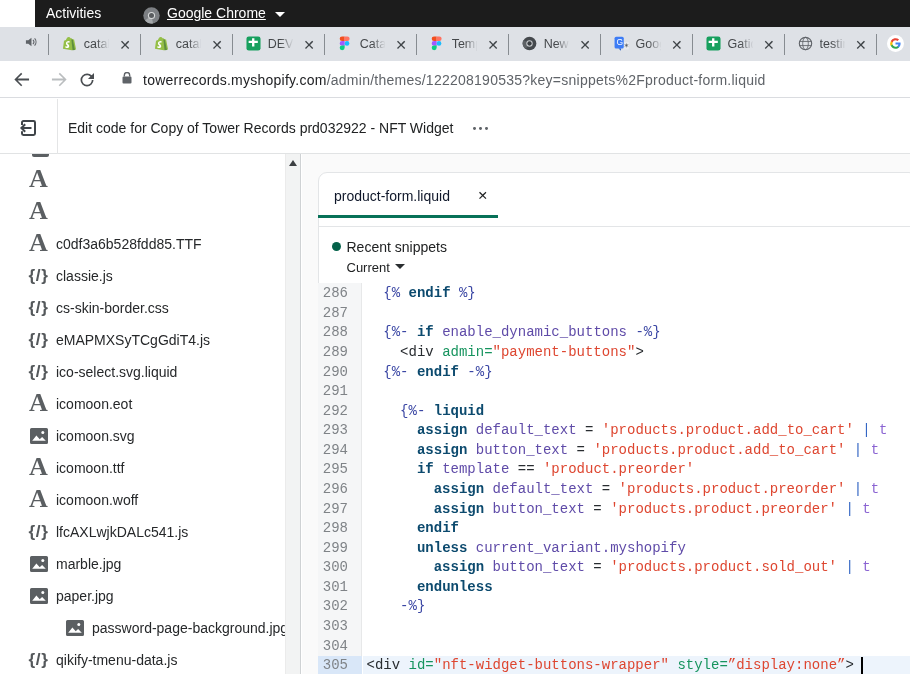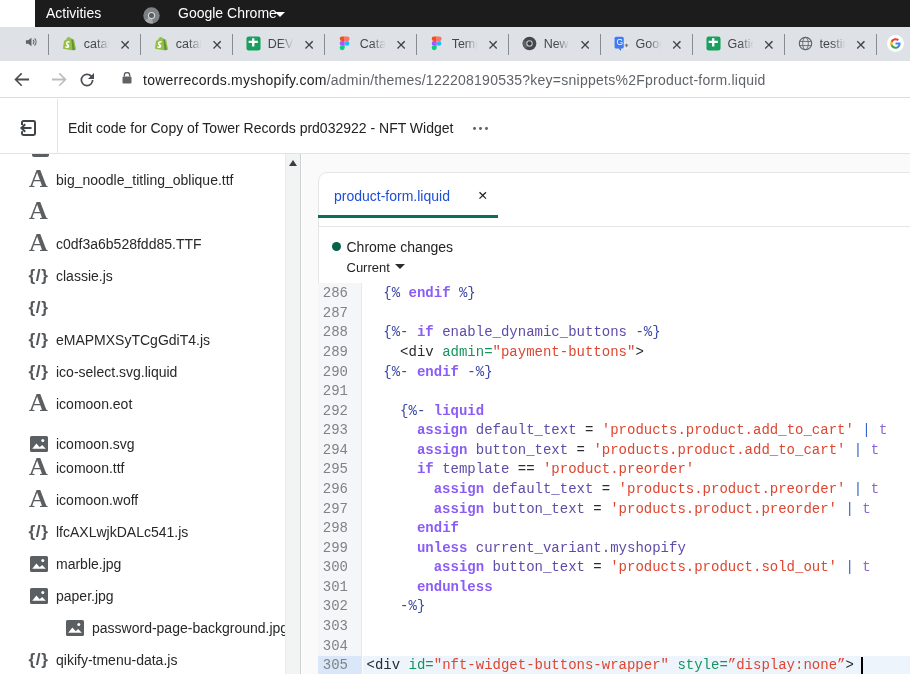--- a/index.html
+++ b/index.html
@@ -29,56 +29,56 @@
   .srow { position:absolute; left:0; width:285px; height:32px; }
   .sicon { position:absolute; left:28px; top:0; width:21px; height:32px; color:#5b5f62; text-align:center; }
   .sicon.af { font-family:"Liberation Serif", serif; font-weight:bold; font-size:26px; line-height:29px; }
   .sicon.cf { font-weight:bold; font-size:16px; line-height:31px; letter-spacing:0.6px; color:#54585b; transform:scaleX(1.08); transform-origin:center; }
   .stext { position:absolute; left:56px; top:0; font-size:14px; line-height:32px; color:#26282a; white-space:nowrap; }
   
   #sscroll { position:absolute; left:285px; top:154px; width:16px; height:520px; background:#f2f3f3; border-left:1px solid #ebebeb; border-right:1px solid #cfd2d4; }
   
   #edbg { position:absolute; left:302px; top:154px; width:608px; height:520px; background:#fafafa; }
   #card { position:absolute; left:317.5px; top:172px; width:600px; height:560px; background:#fff; border:1px solid #e3e5e7; border-radius:9px 9px 0 0; }
-  #tabname { position:absolute; left:334px; top:187.5px; font-size:14px; color:#1d4ed8; }
+  #tabname { position:absolute; left:334px; top:187.5px; font-size:14px; color:#0f172a; }
   #tabx { position:absolute; left:477.5px; top:187.5px; font-size:12.5px; color:#202223; }
   #greenline { position:absolute; left:318.2px; top:214.9px; width:180px; height:2.9px; background:#077158; }
   #carddiv { position:absolute; left:318.2px; top:226.3px; width:592px; height:1px; background:#e3e5e7; }
   #rcdot { position:absolute; left:331.5px; top:242px; width:9px; height:9px; border-radius:50%; background:#04624a; }
   #rctext { position:absolute; left:346.5px; top:239px; font-size:14px; color:#202223; }
   #curtext { position:absolute; left:346.5px; top:259.8px; font-size:13px; color:#202223; }
   #curcaret { position:absolute; left:395px; top:264.3px; width:0; height:0; border-left:5.5px solid transparent; border-right:5.5px solid transparent; border-top:5.5px solid #2b2e31; }
   
   #gutterbg { position:absolute; left:318.2px; top:283.2px; width:44px; height:391px; background:#f5f6f7; border-right:1px solid #e7e8e9; }
   #hl-gut { position:absolute; left:318.2px; top:656.1px; width:44px; height:18px; background:#d9e7f8; }
   #hl-row { position:absolute; left:363.2px; top:656.1px; width:547px; height:18px; background:#edf4fc; }
   pre.code { position:absolute; top:284.2px; font-family:"Liberation Mono", monospace; font-size:14px; line-height:19.58px; color:#282c30; }
   #nums { left:318.2px; width:29.8px; text-align:right; color:#7f8387; }
   #codelines { left:366.5px; }
-  .k { color:#8b5cf6; font-weight:bold; }
+  .k { color:#0c4a6e; font-weight:bold; }
   .v { color:#5f4ba8; }
   .s { color:#de4630; }
   .d { color:#3a46a4; }
   .a { color:#16945e; }
   .t { color:#8a63d2; }
   .pp { color:#3466c4; }
   #caret { position:absolute; left:861.4px; top:656.6px; width:1.6px; height:17.5px; background:#000; }
 </style>
 </head>
 <body>
 
 <div id="topbar">
   <div class="txt" style="left:11px; font-size:14px;">Activities</div>
   <svg class="abs" style="left:108px; top:6.5px;" width="17" height="17" viewBox="0 0 17 17">
     <circle cx="8.5" cy="8.5" r="8.2" fill="#7d8084"></circle>
     <path d="M8.5 8.5 L2 13.5 A8.2 8.2 0 0 0 10 16.4 Z" fill="#a5a8ab"></path>
     <circle cx="8.5" cy="8.5" r="3.6" fill="#d7d9da"></circle>
     <circle cx="8.5" cy="8.5" r="2.5" fill="#595c5f"></circle>
   </svg>
-  <div class="txt" style="left:143px; font-size:14px;">Google Chrome</div>
+  <div class="txt" style="left:132px; font-size:14px;text-decoration:underline;">Google Chrome</div>
   <div class="abs" style="left:240px; top:11.5px; width:0; height:0; border-left:5px solid transparent; border-right:5px solid transparent; border-top:5.5px solid #fff;"></div>
   <div class="txt" style="left:895.2px; font-size:15px;">9</div>
   <div class="txt" style="left:906.3px; font-size:15px;">Jun</div>
 </div>
 
 <div id="tabstrip">
     <div class="tsep" style="left: 47.8px;"></div>
     <div class="tsep" style="left: 139.77px;"></div>
     <div class="tsep" style="left: 231.74px;"></div>
     <div class="tsep" style="left: 323.71px;"></div>
@@ -202,49 +202,49 @@
   <div class="abs" style="left:473px; top:28.6px; display:flex;">
       <span class="hdot"></span>
       <span class="hdot"></span>
       <span class="hdot" style="margin-right:0;"></span>
     </div>
 </div>
 
 <div id="sidebar">
     <div class="srow" style="top: 10px;">
       <div class="sicon af">A</div>
-      <div class="stext">big_noodle_titling_oblique.ttf</div>
     </div>
     <div class="srow" style="top: 42px;">
       <div class="sicon af">A</div>
     </div>
     <div class="srow" style="top: 74px;">
       <div class="sicon af">A</div>
       <div class="stext">c0df3a6b528fdd85.TTF</div>
     </div>
     <div class="srow" style="top: 106px;">
       <div class="sicon cf">{/}</div>
       <div class="stext">classie.js</div>
     </div>
     <div class="srow" style="top: 138px;">
       <div class="sicon cf">{/}</div>
+      <div class="stext">cs-skin-border.css</div>
     </div>
     <div class="srow" style="top: 170px;">
       <div class="sicon cf">{/}</div>
       <div class="stext">eMAPMXSyTCgGdiT4.js</div>
     </div>
     <div class="srow" style="top: 202px;">
       <div class="sicon cf">{/}</div>
       <div class="stext">ico-select.svg.liquid</div>
     </div>
     <div class="srow" style="top: 234px;">
       <div class="sicon af">A</div>
       <div class="stext">icomoon.eot</div>
     </div>
-    <div class="srow" style="top: 266px; margin-top: 8px;">
+    <div class="srow" style="top: 266px;">
       <div class="sicon"><svg style="margin-top:8px;" width="18" height="16" viewBox="0 0 18 16">
           <path d="M1.5 0h15A1.5 1.5 0 0 1 18 1.5v13a1.5 1.5 0 0 1-1.5 1.5h-15A1.5 1.5 0 0 1 0 14.5v-13A1.5 1.5 0 0 1 1.5 0z" fill="#5b5f62"></path>
           <path d="M2.2 12.8l4.2-5.4 3.3 3.8 2.4-2.3 3.7 3.9z" fill="#fff"></path>
           <circle cx="12.8" cy="4.6" r="1.5" fill="#fff"></circle>
         </svg></div>
       <div class="stext">icomoon.svg</div>
     </div>
     <div class="srow" style="top: 298px;">
       <div class="sicon af">A</div>
       <div class="stext">icomoon.ttf</div>
@@ -291,21 +291,21 @@
   <div class="abs" style="left:3px; top:5.5px; width:0; height:0; border-left:4.5px solid transparent; border-right:4.5px solid transparent; border-bottom:6px solid #3c3f42;"></div>
 </div>
 
 <div id="edbg"></div>
 <div id="card"></div>
 <div id="tabname">product-form.liquid</div>
 <div id="tabx">✕</div>
 <div id="greenline"></div>
 <div id="carddiv"></div>
 <div id="rcdot"></div>
-<div id="rctext">Chrome changes</div>
+<div id="rctext">Recent snippets</div>
 <div id="curtext">Current</div>
 <div id="curcaret"></div>
 <div id="gutterbg"></div>
 <div id="hl-gut"></div>
 <div id="hl-row"></div>
 <pre class="code" id="nums">286
 287
 288
 289
 290

